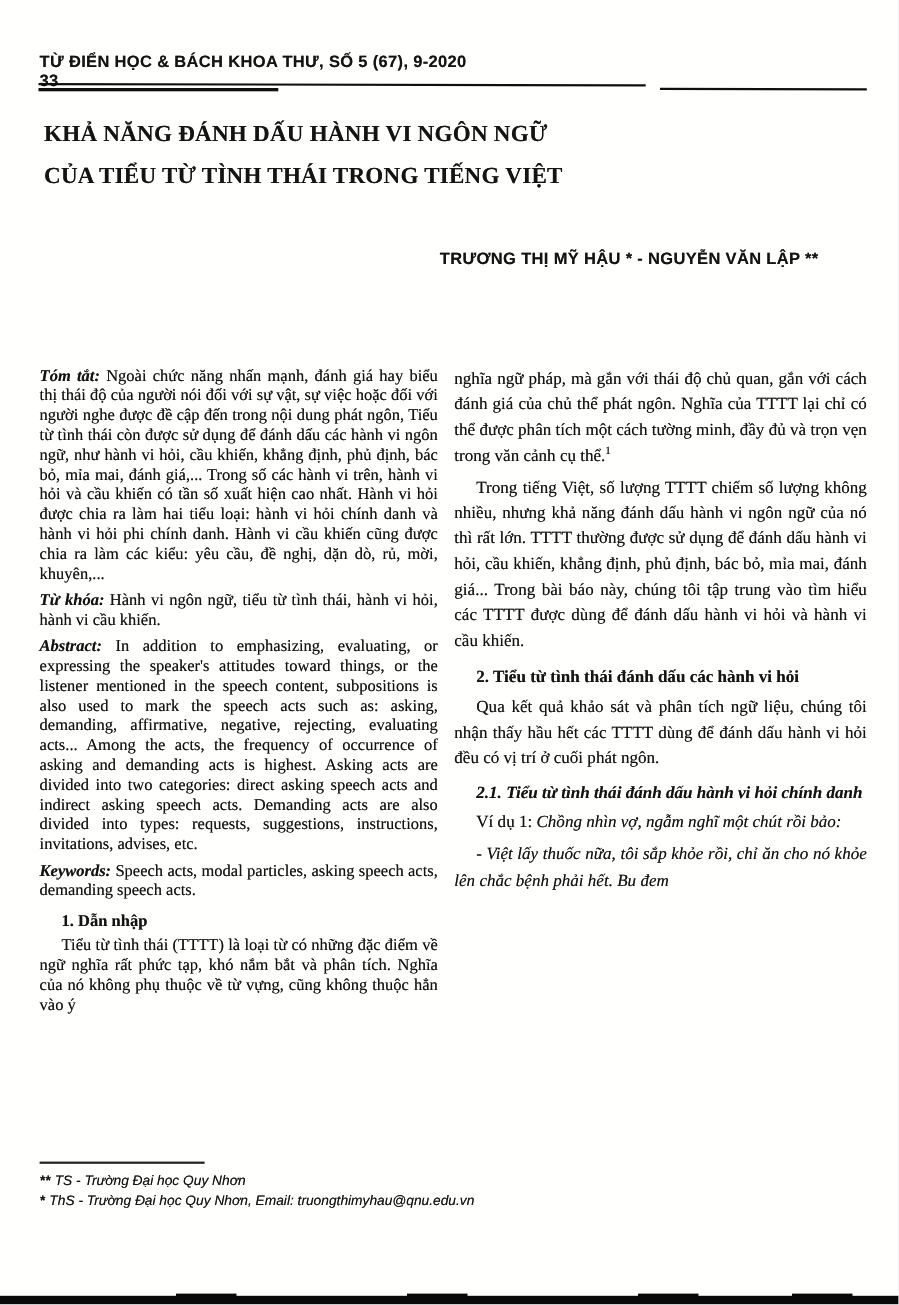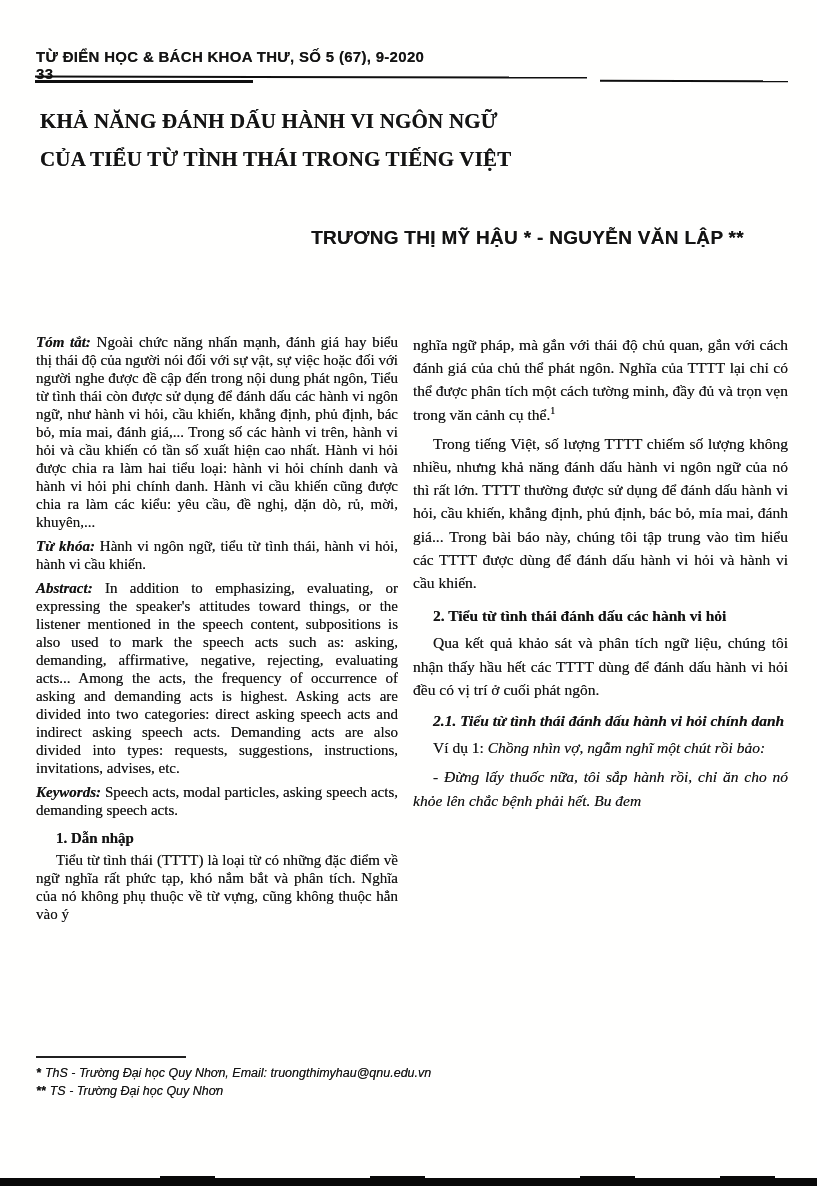--- a/index.html
+++ b/index.html
@@ -22,21 +22,21 @@
   .rule-thick { position:absolute; left:35px; width:218px; top:80px; height:2.6px; background:#111; }
   .rule-right { position:absolute; left:600px; width:188px; top:80px; height:2.4px; background:#111; transform:rotate(0.15deg); }
 
   
   .article-title {
     position:absolute; left:40px; top:102px; width:660px;
     font-weight:bold; font-size:21px; line-height:38px; letter-spacing:0.2px;
   }
   .authors {
     position:absolute; right:73px; top:227px;
-    font-family:"Liberation Sans", sans-serif; font-weight:bold; font-size:19px; letter-spacing:0.3px;
+    font-family:"Liberation Sans", sans-serif; font-weight:bold; font-size:15px; letter-spacing:0.3px;
   }
 
   
   .col { position:absolute; top:333px; text-align:justify; }
   .col-left  { left:36px;  width:362px; font-size:15px;   line-height:18px; }
   .col-right { left:413px; width:375px; font-size:15.5px; line-height:23.2px; }
   .col p { margin:0 0 6px 0; }
   .indent { text-indent:20px; }
   .lbl-bi { font-weight:bold; font-style:italic; }
   .heading { font-weight:bold; margin:10px 0 4px 0; text-indent:20px; }
@@ -106,27 +106,27 @@
       <span>nghĩa ngữ pháp, mà gắn với thái độ chủ quan, gắn với cách đánh giá của chủ thể phát ngôn. Nghĩa của TTTT lại chỉ có thể được phân tích một cách tường minh, đầy đủ và trọn vẹn trong văn cảnh cụ thể.</span><sup class="fn">1</sup>
     </p>
     <p class="indent">Trong tiếng Việt, số lượng TTTT chiếm số lượng không nhiều, nhưng khả năng đánh dấu hành vi ngôn ngữ của nó thì rất lớn. TTTT thường được sử dụng để đánh dấu hành vi hỏi, cầu khiến, khẳng định, phủ định, bác bỏ, mỉa mai, đánh giá... Trong bài báo này, chúng tôi tập trung vào tìm hiểu các TTTT được dùng để đánh dấu hành vi hỏi và hành vi cầu khiến.</p>
     <div class="heading">2. Tiểu từ tình thái đánh dấu các hành vi hỏi</div>
     <p class="indent">Qua kết quả khảo sát và phân tích ngữ liệu, chúng tôi nhận thấy hầu hết các TTTT dùng để đánh dấu hành vi hỏi đều có vị trí ở cuối phát ngôn.</p>
     <div class="heading-bi">2.1. Tiểu từ tình thái đánh dấu hành vi hỏi chính danh</div>
     <p class="indent">
       <span>Ví dụ 1:</span>
       <span class="italic">Chồng nhìn vợ, ngẫm nghĩ một chút rồi bảo:</span>
     </p>
-    <p class="indent italic">- Đừng lấy thuốc nữa, tôi sắp hành rồi, chỉ ăn cho nó khỏe lên chắc bệnh phải hết. Bu đem</p>
+    <p class="indent italic">- Việt lấy thuốc nữa, tôi sắp khỏe rồi, chỉ ăn cho nó khỏe lên chắc bệnh phải hết. Bu đem</p>
   </div>
 
   <div class="footnote-block">
     <div class="footnote-rule"></div>
     <div>
-      <span class="fn-marker">*</span><span>ThS - Trường Đại học Quy Nhơn, Email: truongthimyhau@qnu.edu.vn</span>
+      <span class="fn-marker">**</span><span>TS - Trường Đại học Quy Nhơn</span>
     </div>
     <div>
-      <span class="fn-marker">**</span><span>TS - Trường Đại học Quy Nhơn</span>
+      <span class="fn-marker">*</span><span>ThS - Trường Đại học Quy Nhơn, Email: truongthimyhau@qnu.edu.vn</span>
     </div>
   </div>
 
   <div class="scan-bar"></div>
 </div>
 
 </body></html>

